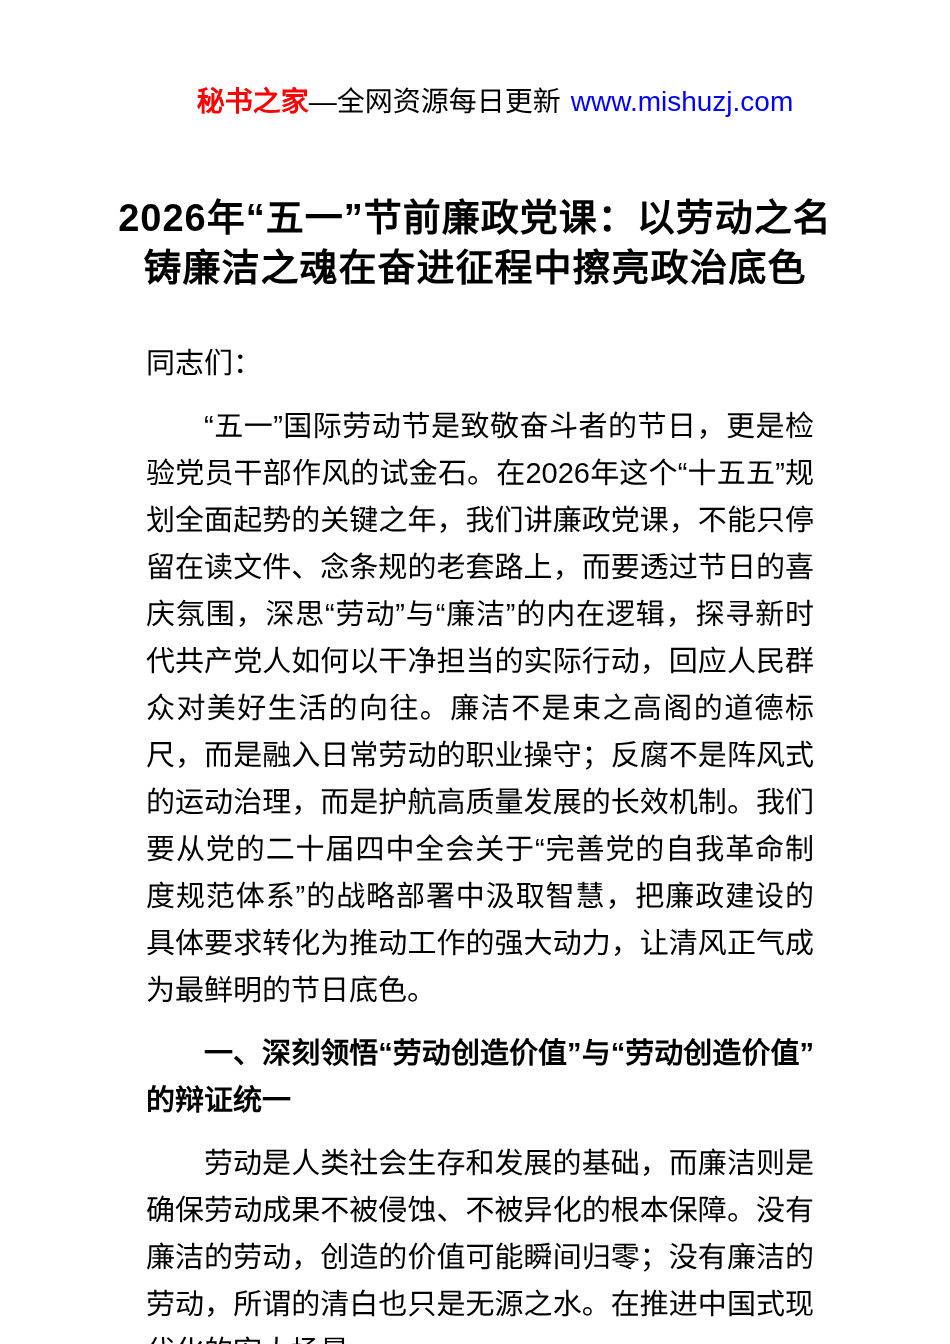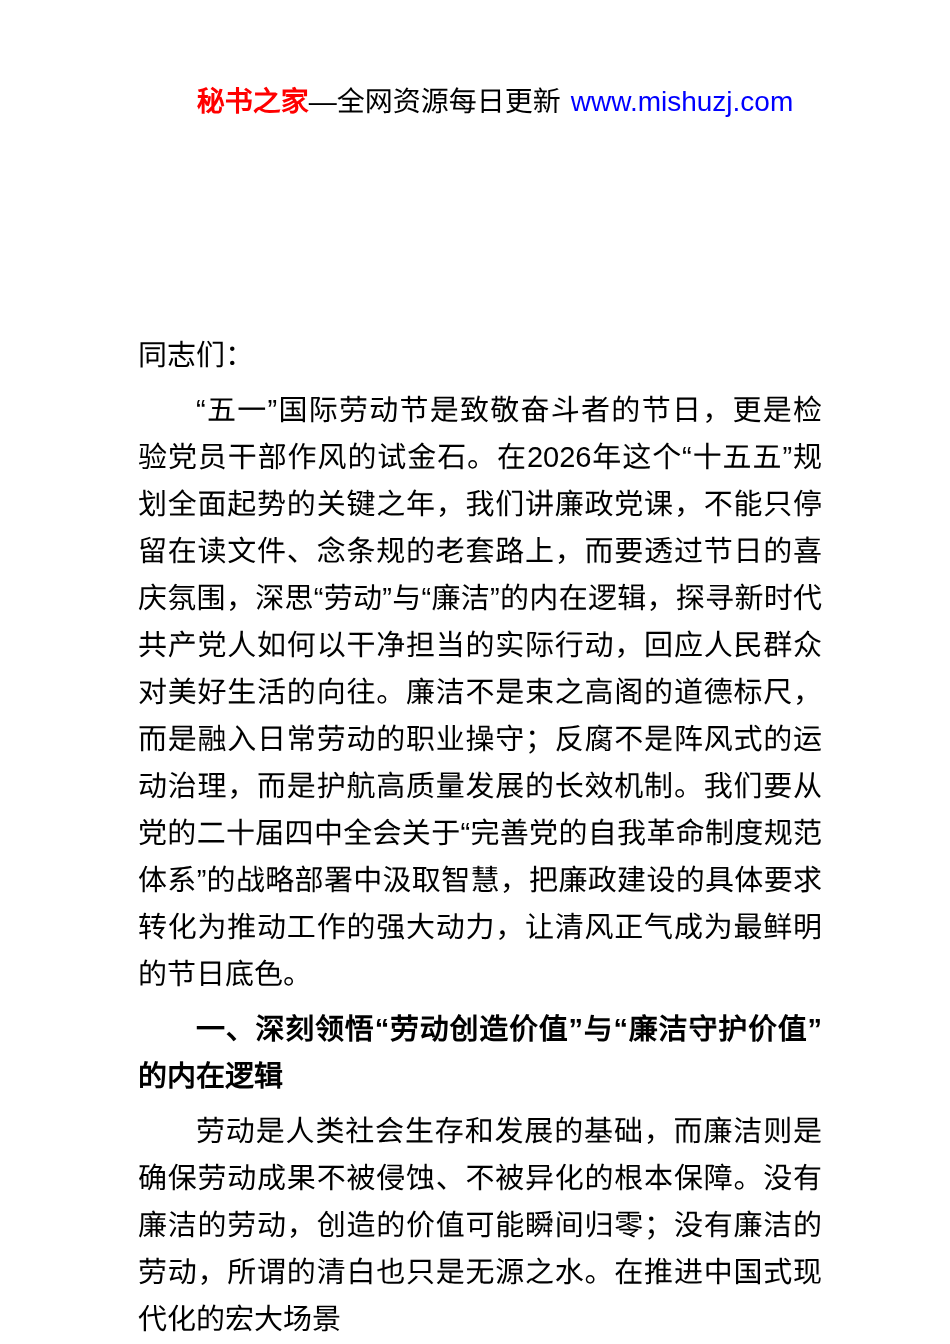--- a/index.html
+++ b/index.html
@@ -58,21 +58,21 @@
     position: absolute;
     top: 324px;
     left: 130px;
     width: 700px;
     font-size: 29px;
     line-height: 47px;
     text-align: justify;
     text-justify: inter-ideograph;
   }
   .doc-body p {
-    margin: 8px;
+    margin: 16px;
     word-break: break-all;
   }
   .doc-body p.body,
   .doc-body p.heading {
     text-indent: 2em;
   }
   .doc-body p.salutation {
     text-indent: 0;
   }
   .doc-body p.heading {
@@ -81,21 +81,22 @@
 </style>
 </head>
 <body>
 
 <div class="page">
 
   <div class="site-header">
     <span class="brand" style="color: rgb(255, 0, 0);">秘书之家</span><span class="tagline" style="color: rgb(0, 0, 0);">—全网资源每日更新</span><span class="site-url" style="color: rgb(0, 0, 255);">www.mishuzj.com</span>
   </div>
 
+  <h1 class="doc-title">2026年“五一”节前廉政党课：以劳动之名铸廉洁之魂在奋进征程中擦亮政治底色</h1>
 
   <div class="doc-body">
       <p class="salutation">同志们：</p>
       <p class="body">“五一”国际劳动节是致敬奋斗者的节日，更是检验党员干部作风的试金石。在2026年这个“十五五”规划全面起势的关键之年，我们讲廉政党课，不能只停留在读文件、念条规的老套路上，而要透过节日的喜庆氛围，深思“劳动”与“廉洁”的内在逻辑，探寻新时代共产党人如何以干净担当的实际行动，回应人民群众对美好生活的向往。廉洁不是束之高阁的道德标尺，而是融入日常劳动的职业操守；反腐不是阵风式的运动治理，而是护航高质量发展的长效机制。我们要从党的二十届四中全会关于“完善党的自我革命制度规范体系”的战略部署中汲取智慧，把廉政建设的具体要求转化为推动工作的强大动力，让清风正气成为最鲜明的节日底色。</p>
-      <p class="heading">一、深刻领悟“劳动创造价值”与“廉洁守护价值”的内在逻辑</p>
+      <p class="heading">一、深刻领悟“劳动创造价值”与“劳动创造价值”的辩证统一</p>
       <p class="body">劳动是人类社会生存和发展的基础，而廉洁则是确保劳动成果不被侵蚀、不被异化的根本保障。没有廉洁的劳动，创造的价值可能瞬间归零；没有廉洁的劳动，所谓的清白也只是无源之水。在推进中国式现代化的宏大场景</p>
     </div>
 
 </div>
 
 </body></html>

